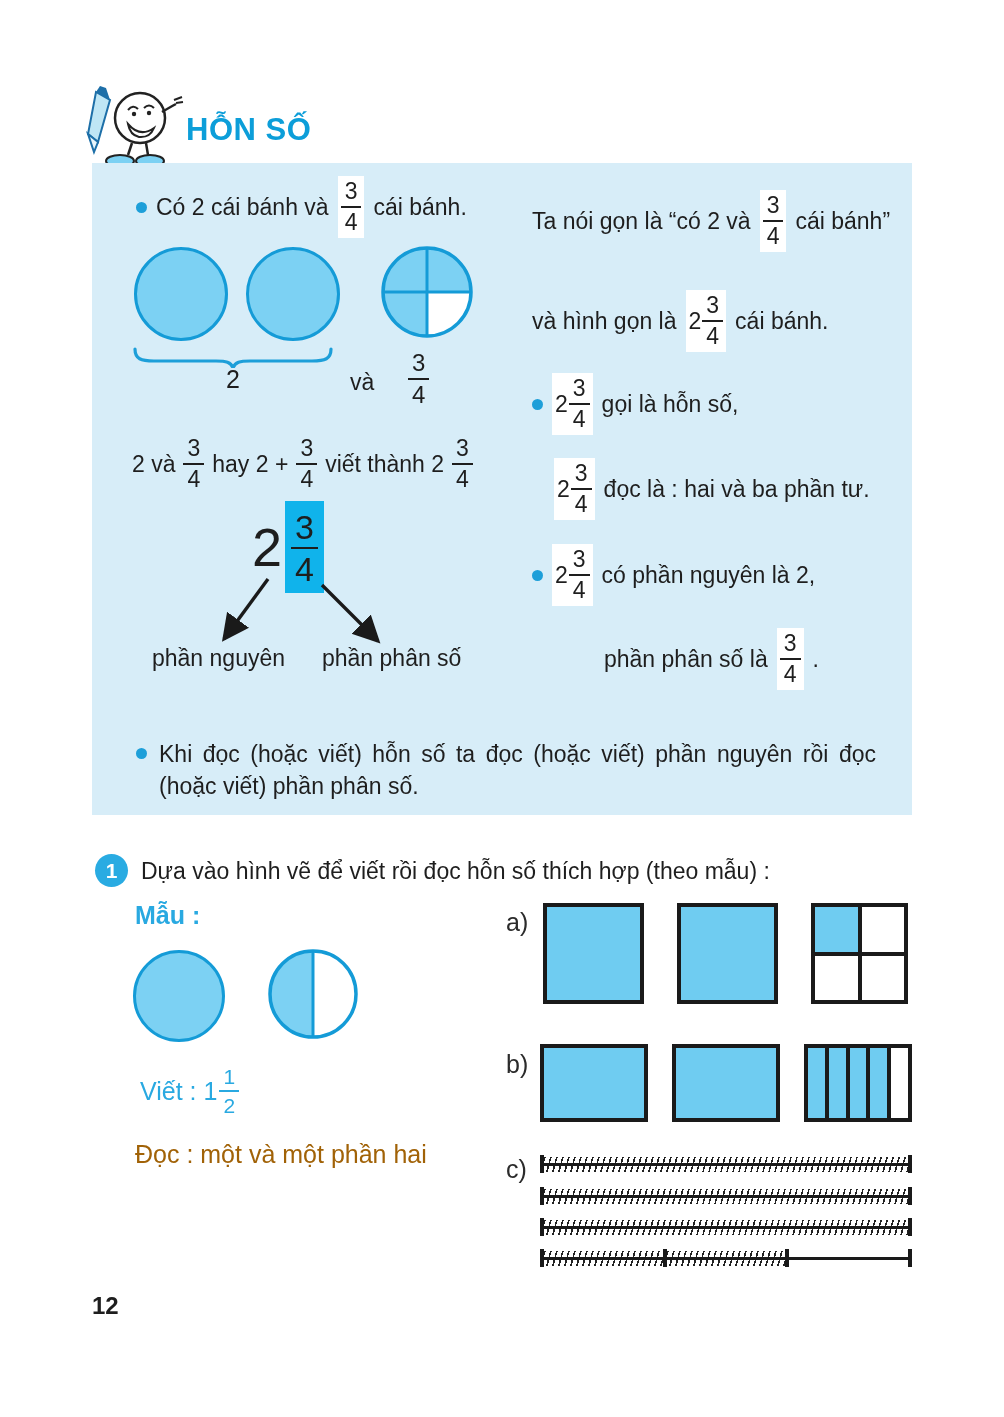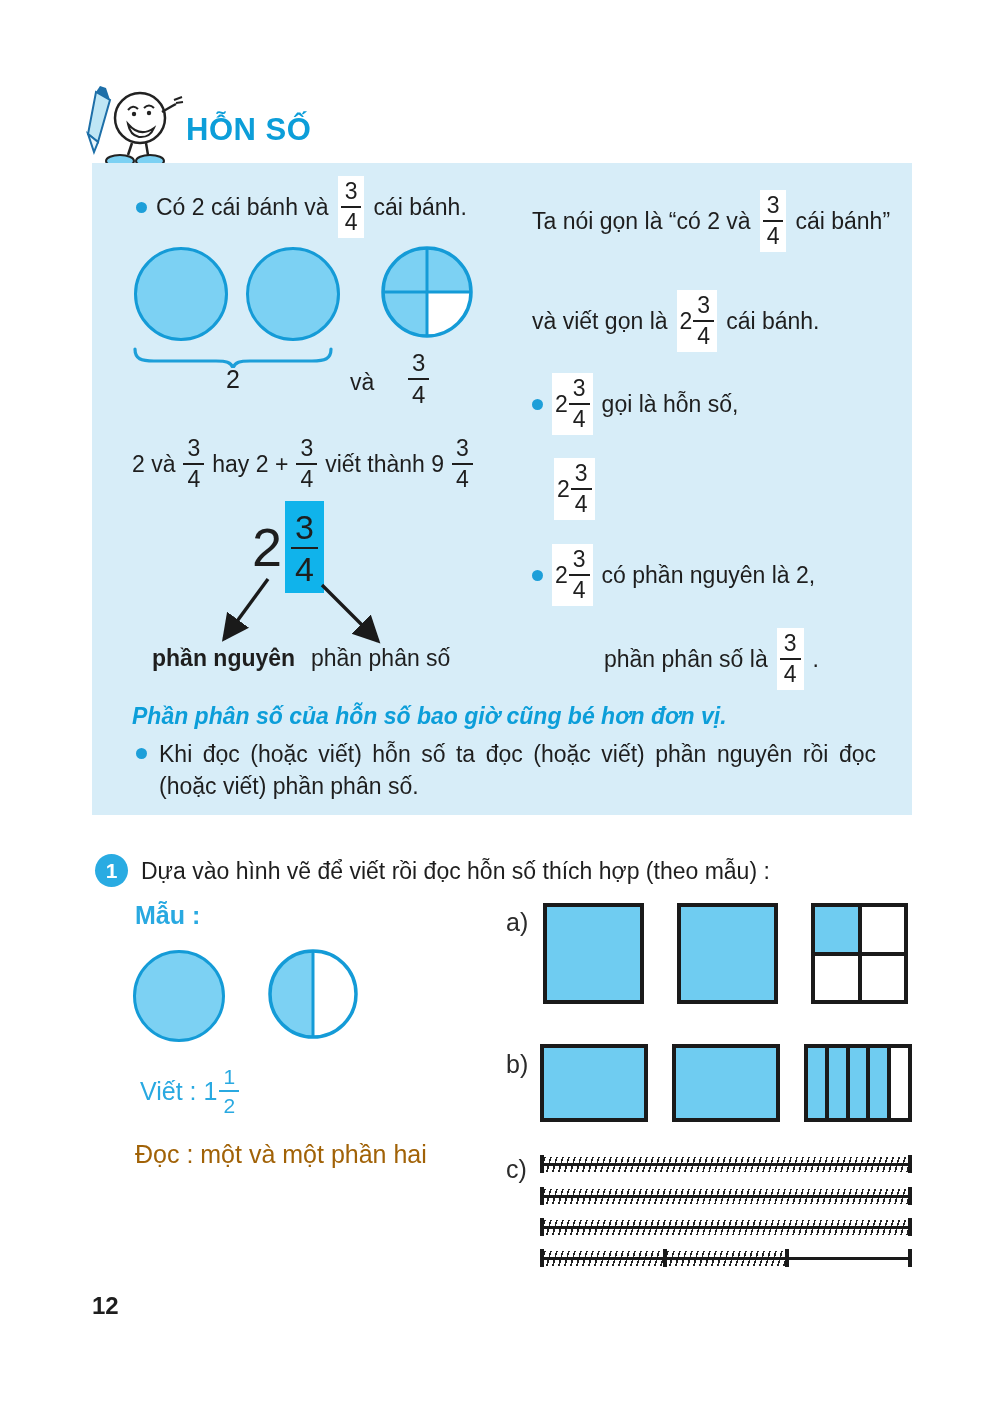--- a/index.html
+++ b/index.html
@@ -136,21 +136,21 @@
       <span>2 và</span>
       <span class="fr">
           <span class="n">3</span>
           <span class="d">4</span>
         </span>
       <span>hay 2 +</span>
       <span class="fr">
           <span class="n">3</span>
           <span class="d">4</span>
         </span>
-      <span>viết thành 9</span>
+      <span>viết thành 2</span>
       <span class="fr">
           <span class="n">3</span>
           <span class="d">4</span>
         </span>
     </div>
 
     <div class="big-mixed">
       <span class="w">2</span>
       <span class="hl">
         <span class="fr">
@@ -162,36 +162,36 @@
 
     <svg class="fig-svg" style="left:118px; top:412px;" width="190" height="74" viewBox="0 0 190 74">
       <defs>
         <marker id="ah" markerWidth="10" markerHeight="10" refX="7" refY="4" orient="auto">
           <path d="M0,0 L8,4 L0,8 Z" fill="#1a1a1a"></path>
         </marker>
       </defs>
       <line x1="58" y1="4" x2="14" y2="64" stroke="#1a1a1a" stroke-width="3.4" marker-end="url(#ah)"></line>
       <line x1="112" y1="10" x2="168" y2="66" stroke="#1a1a1a" stroke-width="3.4" marker-end="url(#ah)"></line>
     </svg>
-    <div class="arrow-labels" style="position:absolute; left:60px; top:482px;font-weight:bold;">phần nguyên</div>
-    <div class="arrow-labels" style="position:absolute; left:219px; top:482px;">phần phân số</div>
+    <div class="arrow-labels" style="position:absolute; left:60px; top:482px;">phần nguyên</div>
+    <div class="arrow-labels" style="position:absolute; left:230px; top:482px;">phần phân số</div>
 
     <div class="row" style="left:440px; top:22px; height:72px;">
       <span>Ta nói gọn là “có 2 và</span>
       <span class="wbox">
         <span class="fr">
             <span class="n">3</span>
             <span class="d">4</span>
           </span>
       </span>
       <span>cái bánh”</span>
     </div>
 
     <div class="row" style="left:440px; top:122px; height:72px;">
-      <span>và viết gọn là</span>
+      <span>và hình gọn là</span>
       <span class="wbox mix">
         <span class="w">2</span>
         <span class="fr">
             <span class="n">3</span>
             <span class="d">4</span>
           </span>
       </span>
       <span>cái bánh.</span>
     </div>
 
@@ -208,20 +208,21 @@
     </div>
 
     <div class="row" style="left:462px; top:290px; height:72px;">
       <span class="wbox mix">
         <span class="w">2</span>
         <span class="fr">
             <span class="n">3</span>
             <span class="d">4</span>
           </span>
       </span>
+      <span>đọc là : hai và ba phần tư.</span>
     </div>
 
     <div class="row" style="left:440px; top:376px; height:72px;">
       <span class="dot"></span>
       <span class="wbox mix">
         <span class="w">2</span>
         <span class="fr">
             <span class="n">3</span>
             <span class="d">4</span>
           </span>
@@ -233,21 +234,20 @@
       <span>phần phân số là</span>
       <span class="wbox">
         <span class="fr">
             <span class="n">3</span>
             <span class="d">4</span>
           </span>
       </span>
       <span>.</span>
     </div>
 
-    <div class="note">Phần phân số của hỗn số bao giờ cũng bé hơn đơn vị.</div>
     <div class="rule-row">
       <span class="dot"></span>
       <p>Khi đọc (hoặc viết) hỗn số ta đọc (hoặc viết) phần nguyên rồi đọc (hoặc viết) phần phân số.</p>
     </div>
   </div>
 
   <div class="badge">1</div>
   <div class="prompt">Dựa vào hình vẽ để viết rồi đọc hỗn số thích hợp (theo mẫu) :</div>
 
   <div class="sample-label">Mẫu :</div>

